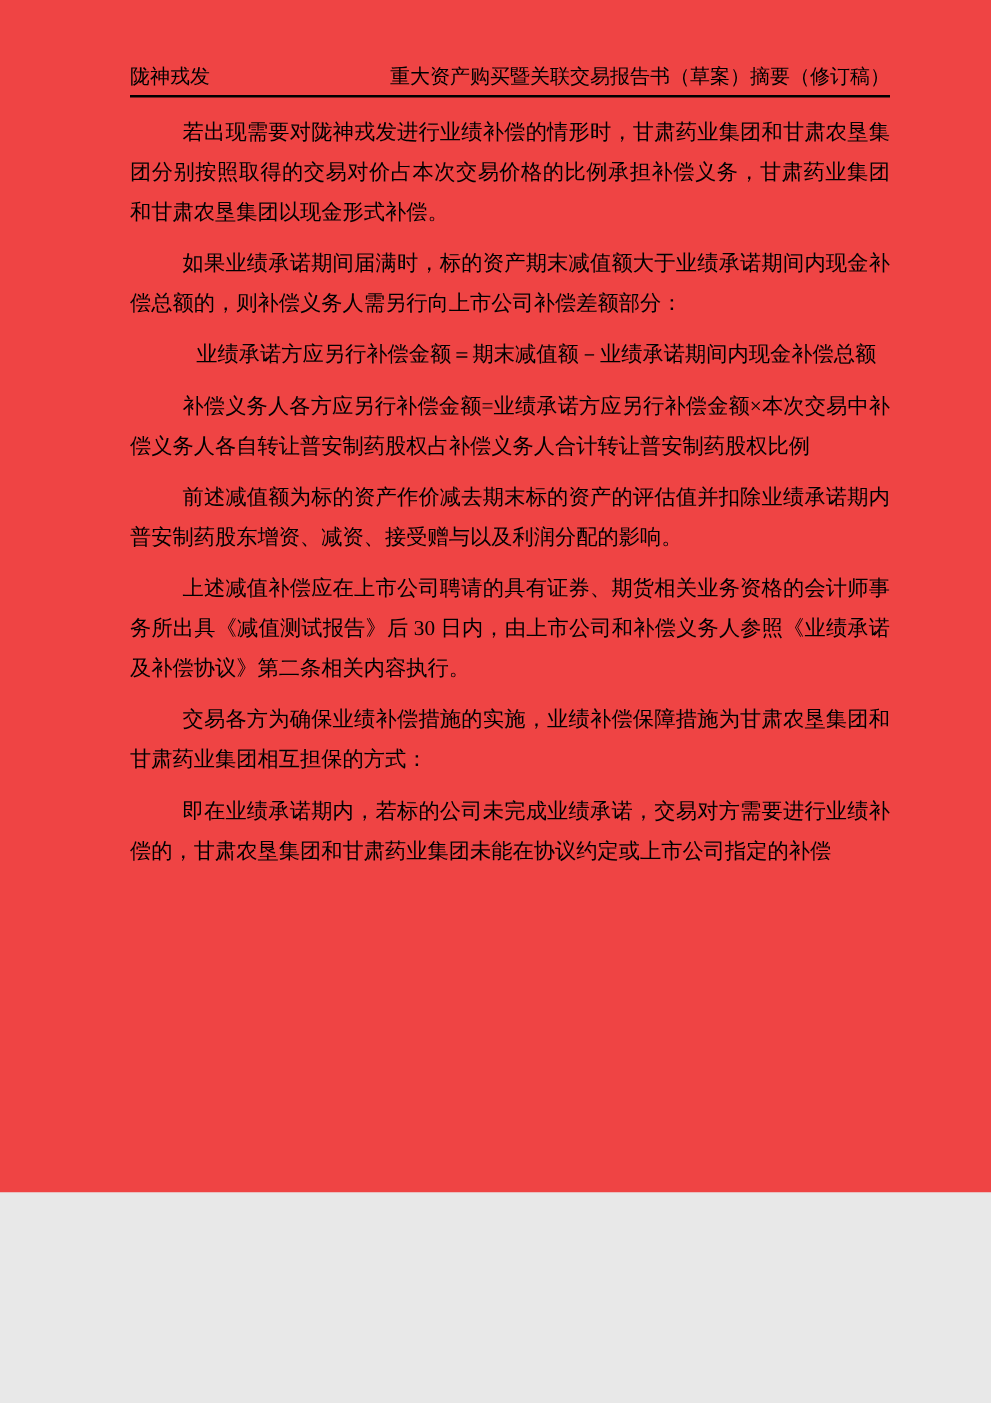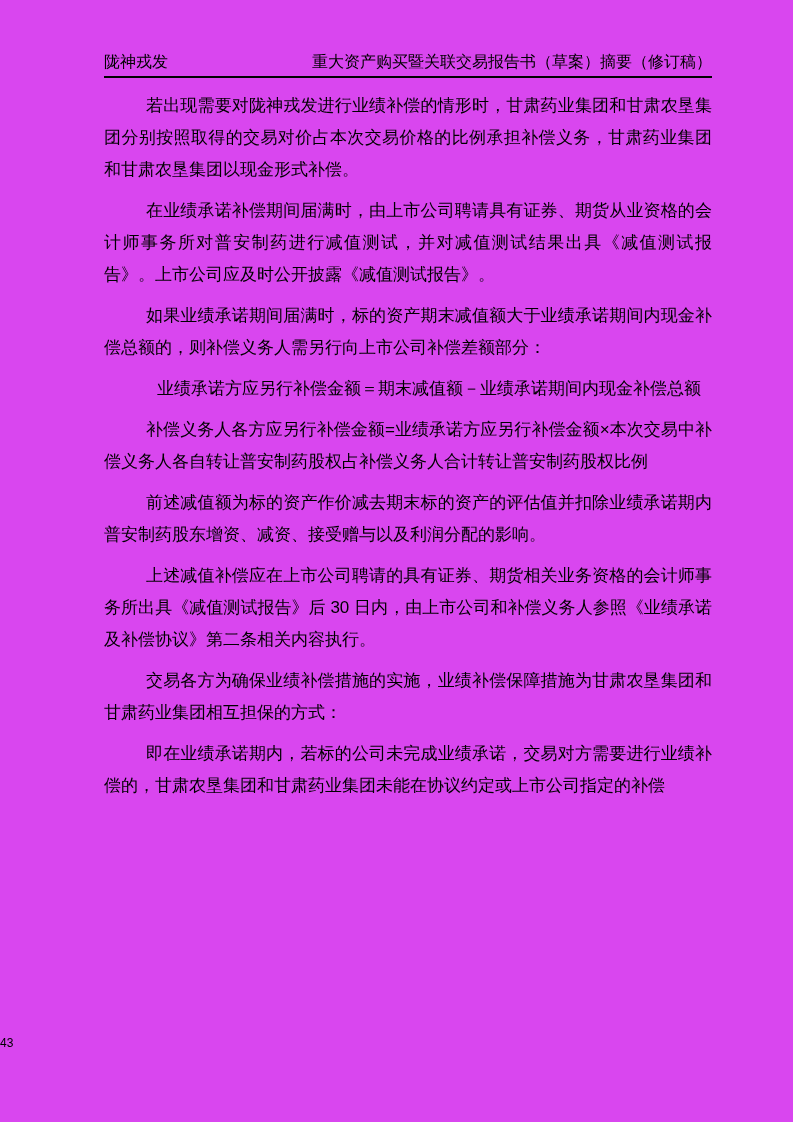--- a/index.html
+++ b/index.html
@@ -3,25 +3,25 @@
 <meta charset="utf-8">
 <style>
   html, body {
     margin: 0;
     padding: 0;
     background: #e8e8e8;
   }
   .page {
     position: relative;
     width: 793px;
-    height: 1122px;
+    height: 954px;
     margin: 0 auto;
-    background: #d946ef;
+    background: #ef4444;
     color: #000000;
-    font-family: Liberation Sans, sans-serif;
+    font-family: Liberation Serif, serif;
     overflow: hidden;
   }
   .header {
     position: absolute;
     top: 52px;
     left: 104px;
     width: 608px;
     display: flex;
     justify-content: space-between;
     align-items: flex-end;
@@ -62,21 +62,20 @@
 
 <div class="page">
 
   <div class="header">
     <span>陇神戎发</span>
     <span>重大资产购买暨关联交易报告书（草案）摘要（修订稿）</span>
   </div>
 
   <div class="content">
     <p>若出现需要对陇神戎发进行业绩补偿的情形时，甘肃药业集团和甘肃农垦集团分别按照取得的交易对价占本次交易价格的比例承担补偿义务，甘肃药业集团和甘肃农垦集团以现金形式补偿。</p>
-    <p>在业绩承诺补偿期间届满时，由上市公司聘请具有证券、期货从业资格的会计师事务所对普安制药进行减值测试，并对减值测试结果出具《减值测试报告》。上市公司应及时公开披露《减值测试报告》。</p>
     <p>如果业绩承诺期间届满时，标的资产期末减值额大于业绩承诺期间内现金补偿总额的，则补偿义务人需另行向上市公司补偿差额部分：</p>
     <p class="formula">业绩承诺方应另行补偿金额＝期末减值额－业绩承诺期间内现金补偿总额</p>
     <p>补偿义务人各方应另行补偿金额=业绩承诺方应另行补偿金额×本次交易中补偿义务人各自转让普安制药股权占补偿义务人合计转让普安制药股权比例</p>
     <p>前述减值额为标的资产作价减去期末标的资产的评估值并扣除业绩承诺期内普安制药股东增资、减资、接受赠与以及利润分配的影响。</p>
     <p>上述减值补偿应在上市公司聘请的具有证券、期货相关业务资格的会计师事务所出具《减值测试报告》后 30 日内，由上市公司和补偿义务人参照《业绩承诺及补偿协议》第二条相关内容执行。</p>
     <p>交易各方为确保业绩补偿措施的实施，业绩补偿保障措施为甘肃农垦集团和甘肃药业集团相互担保的方式：</p>
     <p>即在业绩承诺期内，若标的公司未完成业绩承诺，交易对方需要进行业绩补偿的，甘肃农垦集团和甘肃药业集团未能在协议约定或上市公司指定的补偿</p>
   </div>
 
   <div class="footer">

